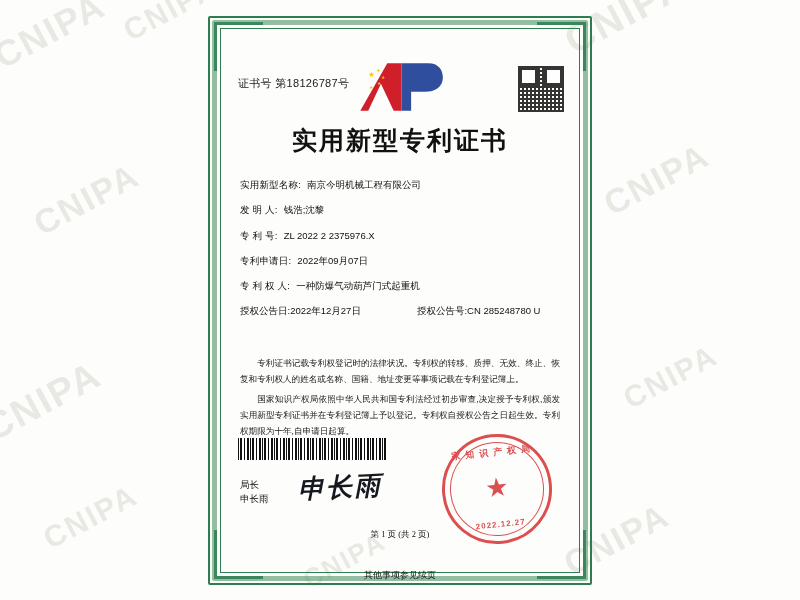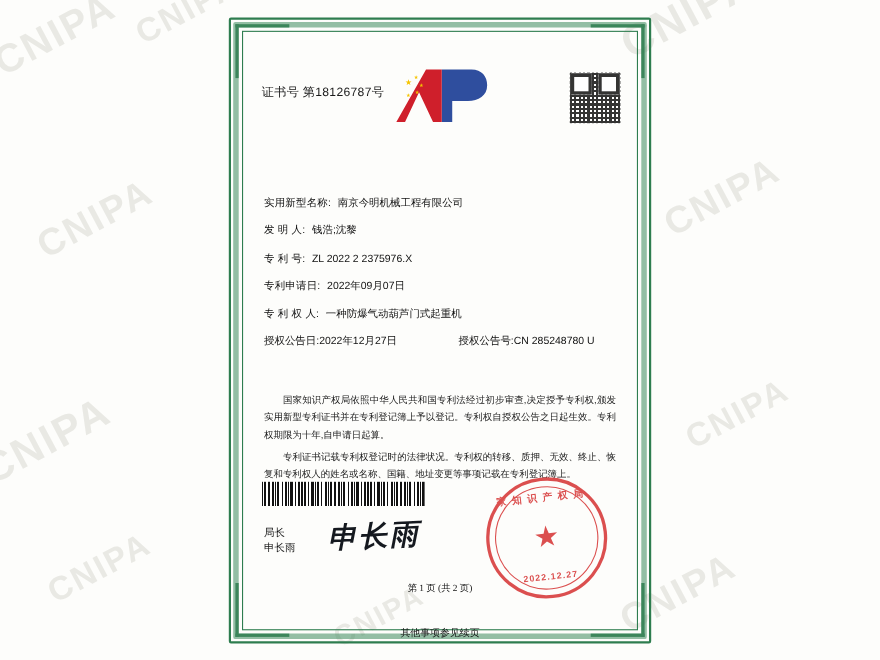--- a/index.html
+++ b/index.html
@@ -349,20 +349,21 @@
         <path d="M62 4 L62 64 L52 64 L36 30 L20 64 L10 64 L44 4 Z" fill="#cf1f2b"></path>
         <g fill="#f5c400">
           <text x="20" y="22" font-size="9" font-family="DejaVu Sans, sans-serif">★</text>
           <text x="30" y="15" font-size="6" font-family="DejaVu Sans, sans-serif">★</text>
           <text x="36" y="24" font-size="6" font-family="DejaVu Sans, sans-serif">★</text>
           <text x="31" y="32" font-size="6" font-family="DejaVu Sans, sans-serif">★</text>
           <text x="21" y="36" font-size="6" font-family="DejaVu Sans, sans-serif">★</text>
         </g>
       </svg>
 
+      <div class="title">实用新型专利证书</div>
 
       <div class="fields">
         <div class="row">
           <span class="label">实用新型名称:</span>
           <span class="value">南京今明机械工程有限公司</span>
         </div>
         <div class="row">
           <span class="label">发 明 人:</span>
           <span class="value">钱浩;沈黎</span>
         </div>
@@ -385,22 +386,22 @@
             <span class="value">2022年12月27日</span>
           </span>
           <span class="half second">
             <span class="label">授权公告号:</span>
             <span class="value">CN 285248780 U</span>
           </span>
         </div>
       </div>
 
       <div class="paras">
+        <p>专利证书记载专利权登记时的法律状况。专利权的转移、质押、无效、终止、恢复和专利权人的姓名或名称、国籍、地址变更等事项记载在专利登记簿上。</p>
         <p>国家知识产权局依照中华人民共和国专利法经过初步审查,决定授予专利权,颁发实用新型专利证书并在专利登记簿上予以登记。专利权自授权公告之日起生效。专利权期限为十年,自申请日起算。</p>
-        <p>专利证书记载专利权登记时的法律状况。专利权的转移、质押、无效、终止、恢复和专利权人的姓名或名称、国籍、地址变更等事项记载在专利登记簿上。</p>
       </div>
 
       <div class="barcode"></div>
 
       <div class="sig-label">
         <div>局长</div>
         <div>申长雨</div>
       </div>
       <div class="sig-hand">申长雨</div>
 

